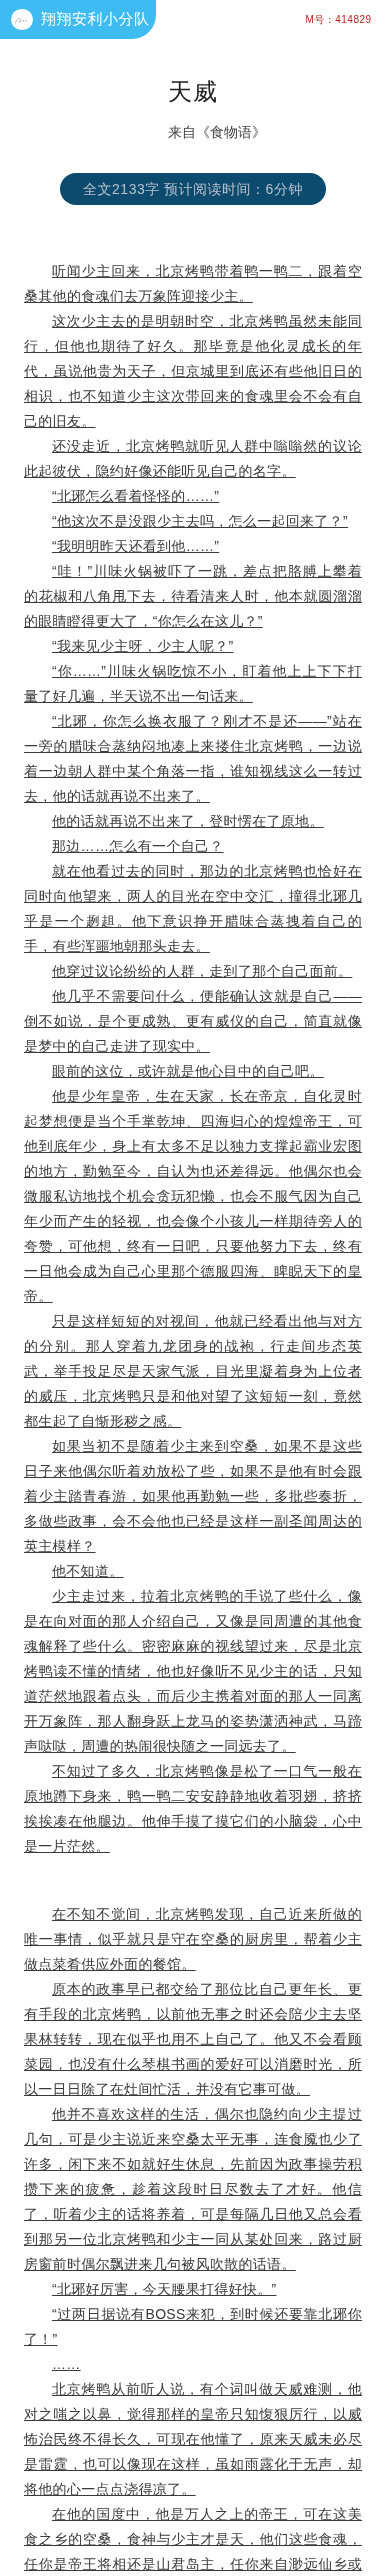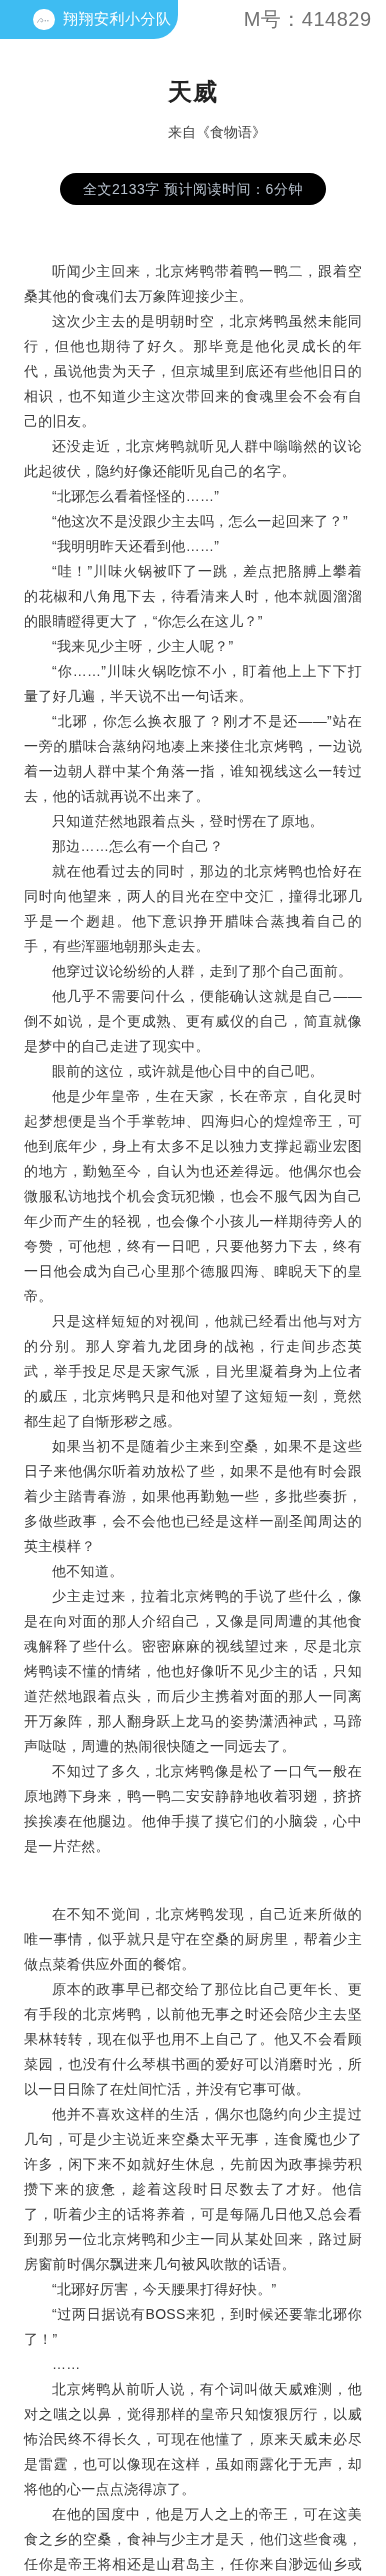--- a/index.html
+++ b/index.html
@@ -11,53 +11,54 @@
     overflow: hidden;
     font-family: "Liberation Sans", "DejaVu Sans", sans-serif;
   }
   
   .header { position: relative; width: 386px; height: 39px; }
   .group-pill {
     position: absolute; left: 0; top: 0;
     width: 156px; height: 39px;
     background: #3ebcf2;
     border-radius: 0 0 24px 0;
-    display: flex; align-items: center; padding-left: 22px;
+    display: flex; align-items: center;
   }
   .avatar {
     width: 21.6px; height: 21.6px; margin-left: 11.3px;
     background: #ffffff; border-radius: 50%;
     display: flex; align-items: center; justify-content: center;
     overflow: hidden; flex: none;
   }
   .group-name { color: #ffffff; font-size: 15px; margin-left: 8.2px; letter-spacing: 0.5px; white-space: nowrap; }
   .m-number {
     position: absolute; right: 14.4px; top: 0; height: 39px;
     display: flex; align-items: center;
-    color: #737373; font-size: 20px; letter-spacing: 0.5px;
+    color: #b91c1c; font-size: 10px; letter-spacing: 0.5px;
   }
   
   .title {
     margin: 37px 0 0 0; text-align: center;
-    font-size: 24px; font-weight: bold; color: #222222; letter-spacing: 1px;
+    font-size: 24px; font-weight: normal; color: #222222; letter-spacing: 1px;
   }
   .source { margin-top: 15.5px; text-align: center; font-size: 14px; color: #454545; padding-left: 48px; }
   .meta-wrap { margin-top: 31px; text-align: center; }
   .meta-pill {
     display: inline-block; height: 32px; line-height: 32px;
     padding: 0 23px; border-radius: 16.5px;
-    background: #000000; color: #b7c1cd; font-size: 14px; letter-spacing: 0.5px;
+    background: #0c4a6e; color: #b7c1cd; font-size: 14px; letter-spacing: 0.5px;
   }
   
   .content { margin: 54px 24px 0 24px; color: #3a3a3a; }
   .content p {
     margin: 0; padding: 0;
     font-size: 14px; line-height: 25px;
     text-indent: 2em; letter-spacing: 0.3px;
     text-align: justify;
+    text-decoration: underline;
   }
   .content p.section-gap { margin-top: 43px; }
 </style>
 </head>
 <body>
 
 <div class="page">
 
   <div class="header">
     <div class="group-pill">
@@ -83,21 +84,21 @@
       <p>听闻少主回来，北京烤鸭带着鸭一鸭二，跟着空桑其他的食魂们去万象阵迎接少主。</p>
       <p>这次少主去的是明朝时空，北京烤鸭虽然未能同行，但他也期待了好久。那毕竟是他化灵成长的年代，虽说他贵为天子，但京城里到底还有些他旧日的相识，也不知道少主这次带回来的食魂里会不会有自己的旧友。</p>
       <p>还没走近，北京烤鸭就听见人群中嗡嗡然的议论此起彼伏，隐约好像还能听见自己的名字。</p>
       <p>“北琊怎么看着怪怪的……”</p>
       <p>“他这次不是没跟少主去吗，怎么一起回来了？”</p>
       <p>“我明明昨天还看到他……”</p>
       <p>“哇！”川味火锅被吓了一跳，差点把胳膊上攀着的花椒和八角甩下去，待看清来人时，他本就圆溜溜的眼睛瞪得更大了，“你怎么在这儿？”</p>
       <p>“我来见少主呀，少主人呢？”</p>
       <p>“你……”川味火锅吃惊不小，盯着他上上下下打量了好几遍，半天说不出一句话来。</p>
       <p>“北琊，你怎么换衣服了？刚才不是还——”站在一旁的腊味合蒸纳闷地凑上来搂住北京烤鸭，一边说着一边朝人群中某个角落一指，谁知视线这么一转过去，他的话就再说不出来了。</p>
-      <p>只知道茫然地跟着点头，登时愣在了原地。</p>
+      <p>他的话就再说不出来了，登时愣在了原地。</p>
       <p>那边……怎么有一个自己？</p>
       <p>就在他看过去的同时，那边的北京烤鸭也恰好在同时向他望来，两人的目光在空中交汇，撞得北琊几乎是一个趔趄。他下意识挣开腊味合蒸拽着自己的手，有些浑噩地朝那头走去。</p>
       <p>他穿过议论纷纷的人群，走到了那个自己面前。</p>
       <p>他几乎不需要问什么，便能确认这就是自己——倒不如说，是个更成熟、更有威仪的自己，简直就像是梦中的自己走进了现实中。</p>
       <p>眼前的这位，或许就是他心目中的自己吧。</p>
       <p>他是少年皇帝，生在天家，长在帝京，自化灵时起梦想便是当个手掌乾坤、四海归心的煌煌帝王，可他到底年少，身上有太多不足以独力支撑起霸业宏图的地方，勤勉至今，自认为也还差得远。他偶尔也会微服私访地找个机会贪玩犯懒，也会不服气因为自己年少而产生的轻视，也会像个小孩儿一样期待旁人的夸赞，可他想，终有一日吧，只要他努力下去，终有一日他会成为自己心里那个德服四海、睥睨天下的皇帝。</p>
       <p>只是这样短短的对视间，他就已经看出他与对方的分别。那人穿着九龙团身的战袍，行走间步态英武，举手投足尽是天家气派，目光里凝着身为上位者的威压，北京烤鸭只是和他对望了这短短一刻，竟然都生起了自惭形秽之感。</p>
       <p>如果当初不是随着少主来到空桑，如果不是这些日子来他偶尔听着劝放松了些，如果不是他有时会跟着少主踏青春游，如果他再勤勉一些，多批些奏折，多做些政事，会不会他也已经是这样一副圣闻周达的英主模样？</p>
       <p>他不知道。</p>
       <p>少主走过来，拉着北京烤鸭的手说了些什么，像是在向对面的那人介绍自己，又像是同周遭的其他食魂解释了些什么。密密麻麻的视线望过来，尽是北京烤鸭读不懂的情绪，他也好像听不见少主的话，只知道茫然地跟着点头，而后少主携着对面的那人一同离开万象阵，那人翻身跃上龙马的姿势潇洒神武，马蹄声哒哒，周遭的热闹很快随之一同远去了。</p>

